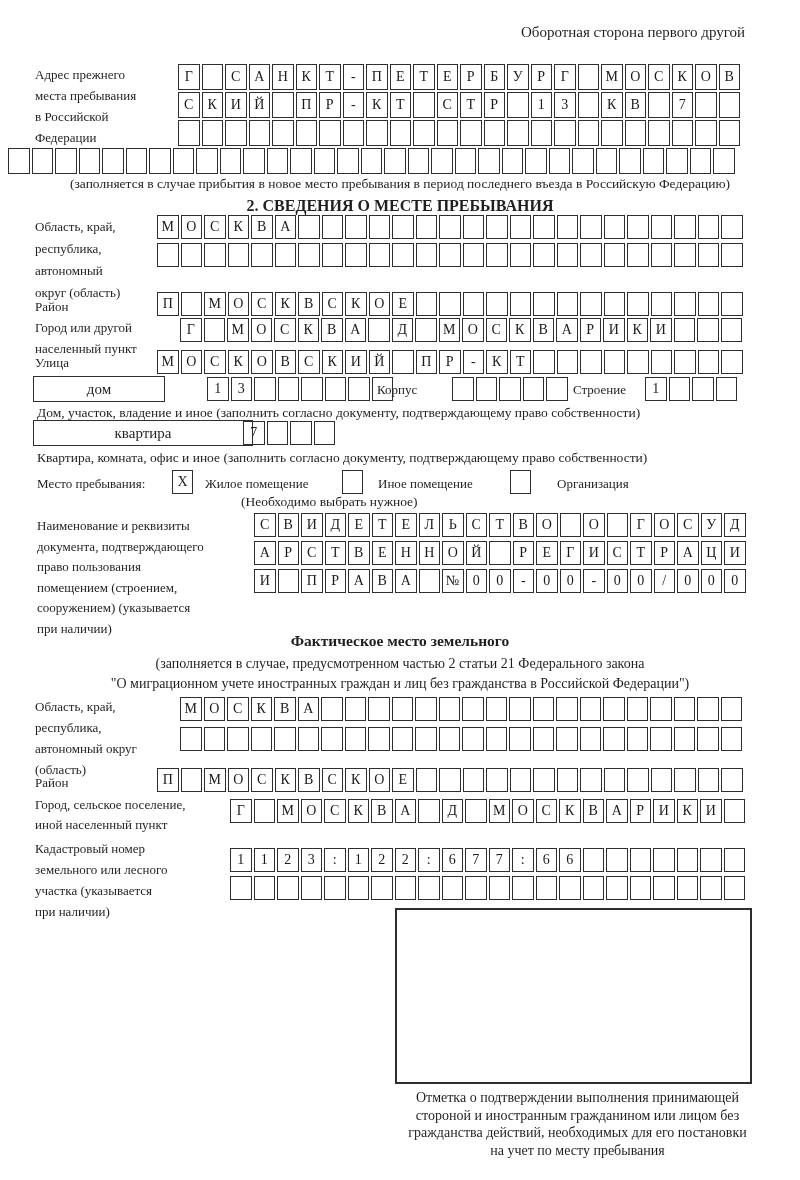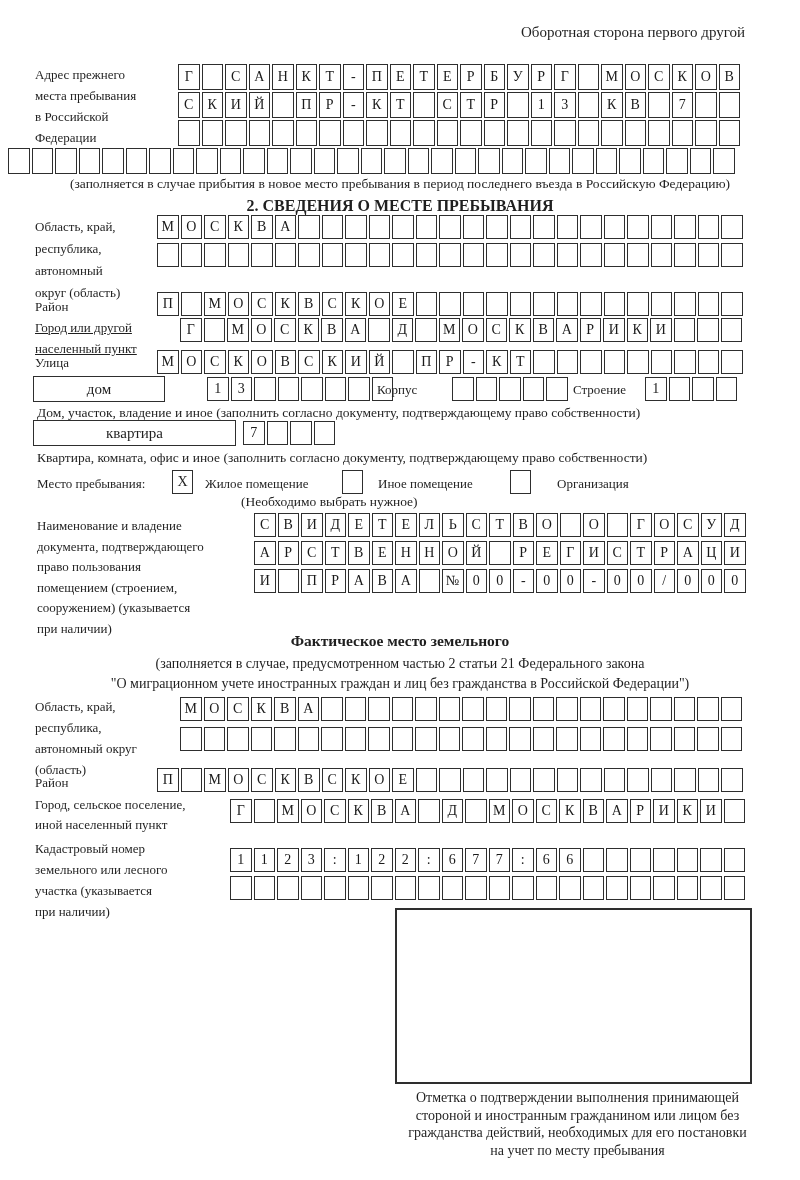--- a/index.html
+++ b/index.html
@@ -236,21 +236,21 @@
     <span class="cell"></span>
     <span class="cell"></span>
     <span class="cell"></span>
     <span class="cell"></span>
     <span class="cell"></span>
     <span class="cell"></span>
     <span class="cell"></span>
     <span class="cell"></span>
   </div>
 
-<div class="abs label lines" style="left:35px;top:317px;line-height:21px;text-decoration:underline;">Город или другой
+<div class="abs label lines" style="left:35px;top:317px;line-height:21px;">Город или другой
 населенный пункт</div>
 <div class="cellrow" style="left:180px;top:318px;">
     <span class="cell">Г</span>
     <span class="cell"></span>
     <span class="cell">М</span>
     <span class="cell">О</span>
     <span class="cell">С</span>
     <span class="cell">К</span>
     <span class="cell">В</span>
     <span class="cell">А</span>
@@ -322,39 +322,39 @@
   </div>
 <div class="abs label" style="left:573px;top:379px;">Строение</div>
 <div class="cellrow" style="left:645px;top:377px;">
     <span class="cell">1</span>
     <span class="cell"></span>
     <span class="cell"></span>
     <span class="cell"></span>
   </div>
 <div class="abs caption" style="left:37px;top:405px;">Дом, участок, владение и иное (заполнить согласно документу, подтверждающему право собственности)</div>
 
-<div class="boxfield" style="left:33px;top:420px;width:203px;height:26px;">квартира</div>
+<div class="boxfield" style="left:33px;top:420px;width:220px;height:26px;">квартира</div>
 <div class="cellrow" style="left:243px;top:421px;">
     <span class="cell">7</span>
     <span class="cell"></span>
     <span class="cell"></span>
     <span class="cell"></span>
   </div>
 <div class="abs caption" style="left:37px;top:450px;">Квартира, комната, офис и иное (заполнить согласно документу, подтверждающему право собственности)</div>
 
 <div class="abs label" style="left:37px;top:473px;">Место пребывания:</div>
 <div class="chk" style="left:172px;top:470px;">X</div>
 <div class="abs label" style="left:205px;top:473px;">Жилое помещение</div>
 <div class="chk" style="left:342px;top:470px;"></div>
 <div class="abs label" style="left:378px;top:473px;">Иное помещение</div>
 <div class="chk" style="left:510px;top:470px;"></div>
 <div class="abs label" style="left:557px;top:473px;text-align:right;">Организация</div>
 <div class="abs caption" style="left:241px;top:494px;">(Необходимо выбрать нужное)</div>
 
-<div class="abs label lines" style="left:37px;top:516px;line-height:20.5px;width:215px;">Наименование и владение
+<div class="abs label lines" style="left:37px;top:516px;line-height:20.5px;width:215px;">Наименование и реквизиты
 документа, подтверждающего
 право пользования
 помещением (строением,
 сооружением) (указывается
 при наличии)</div>
 <div class="cellrow" style="left:254px;top:513px;">
     <span class="cell">С</span>
     <span class="cell">В</span>
     <span class="cell">И</span>
     <span class="cell">Д</span>

